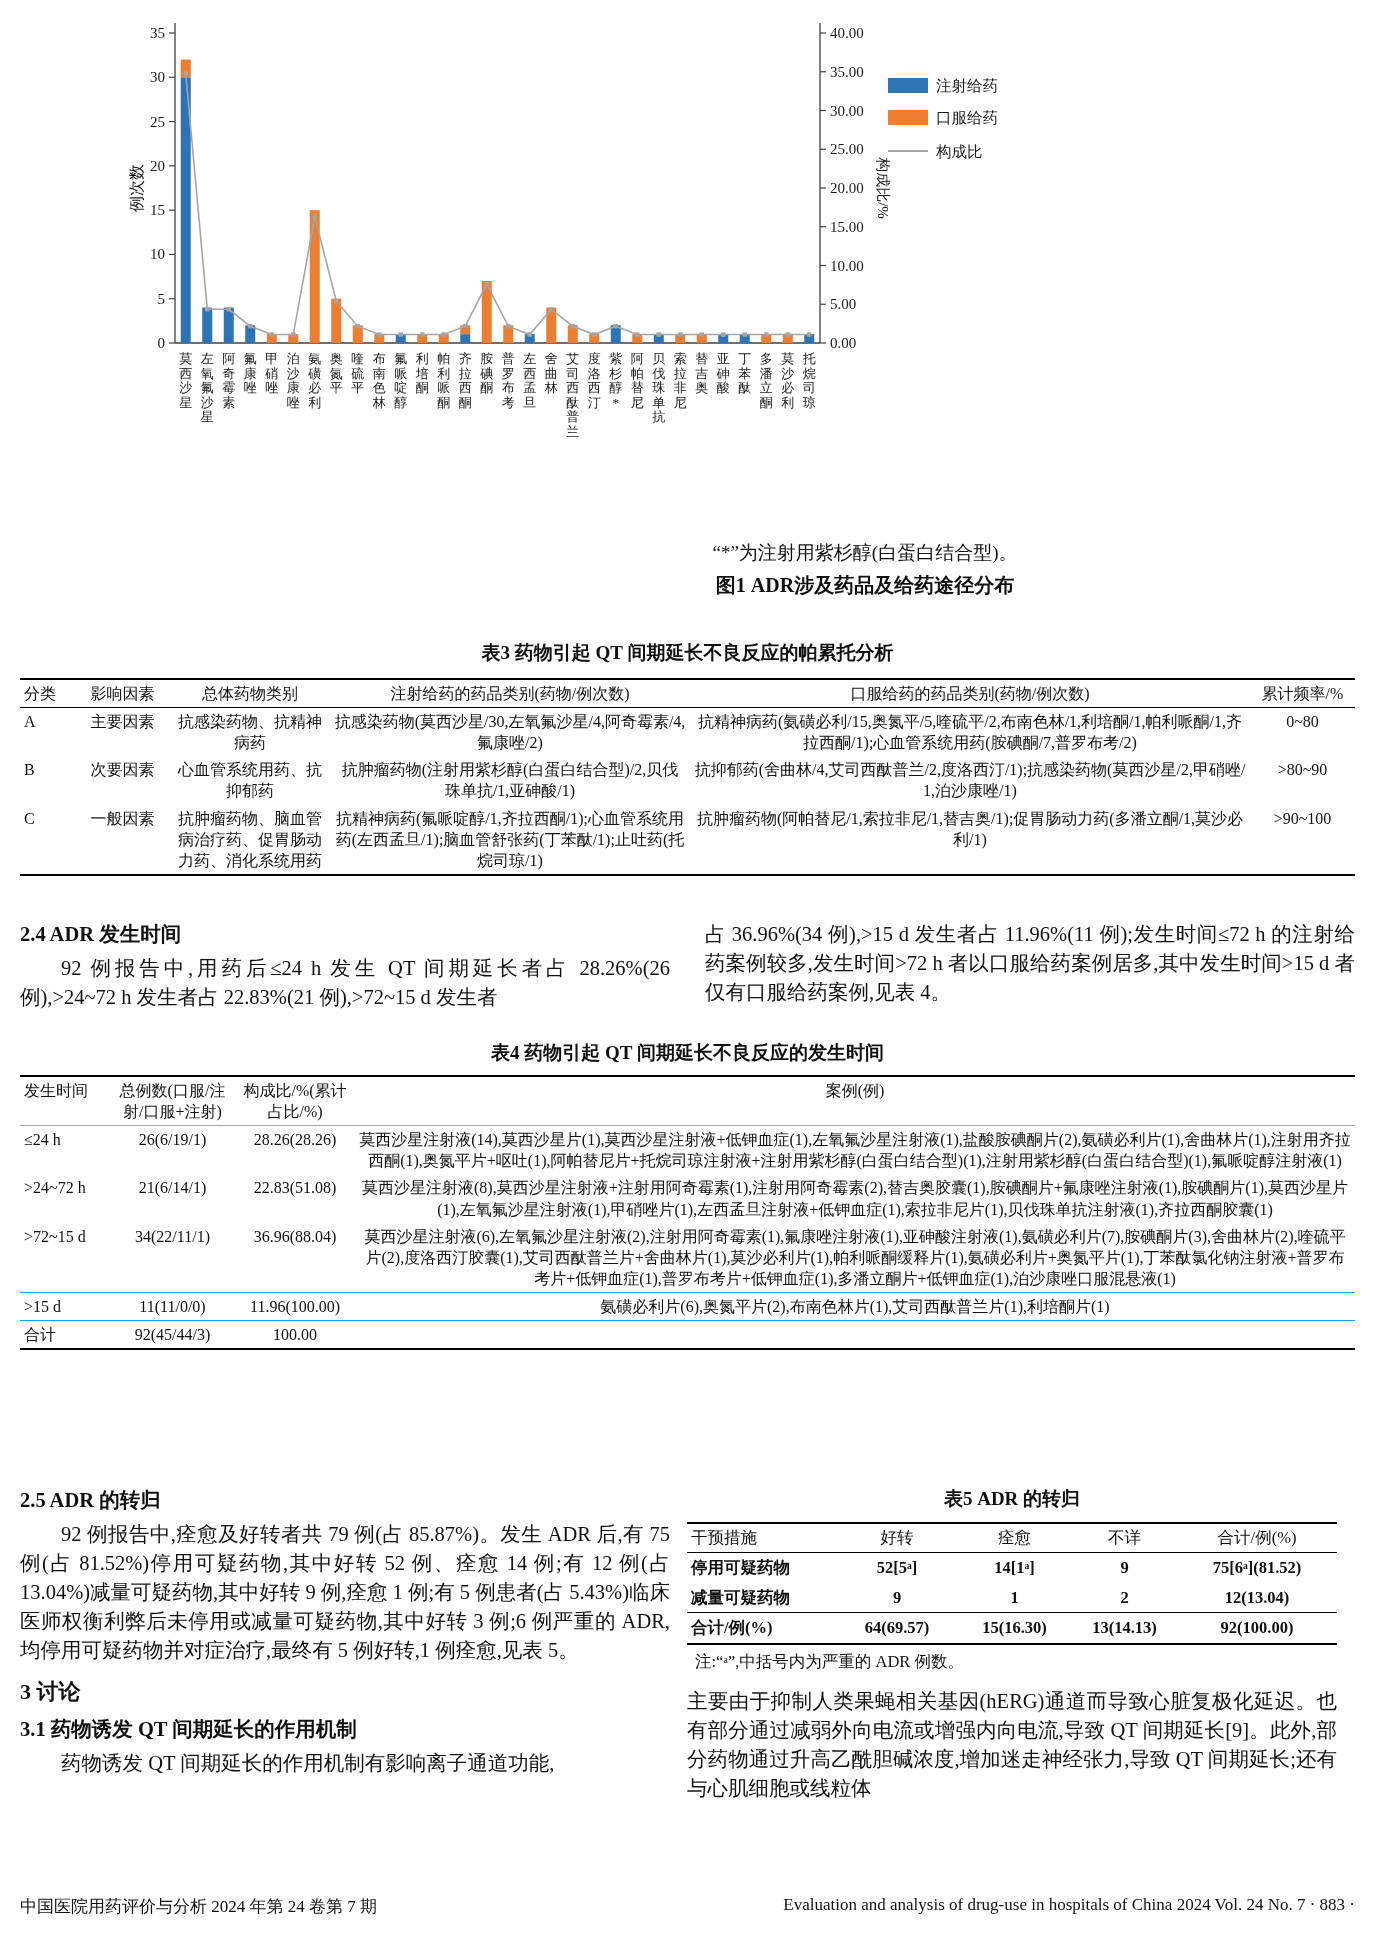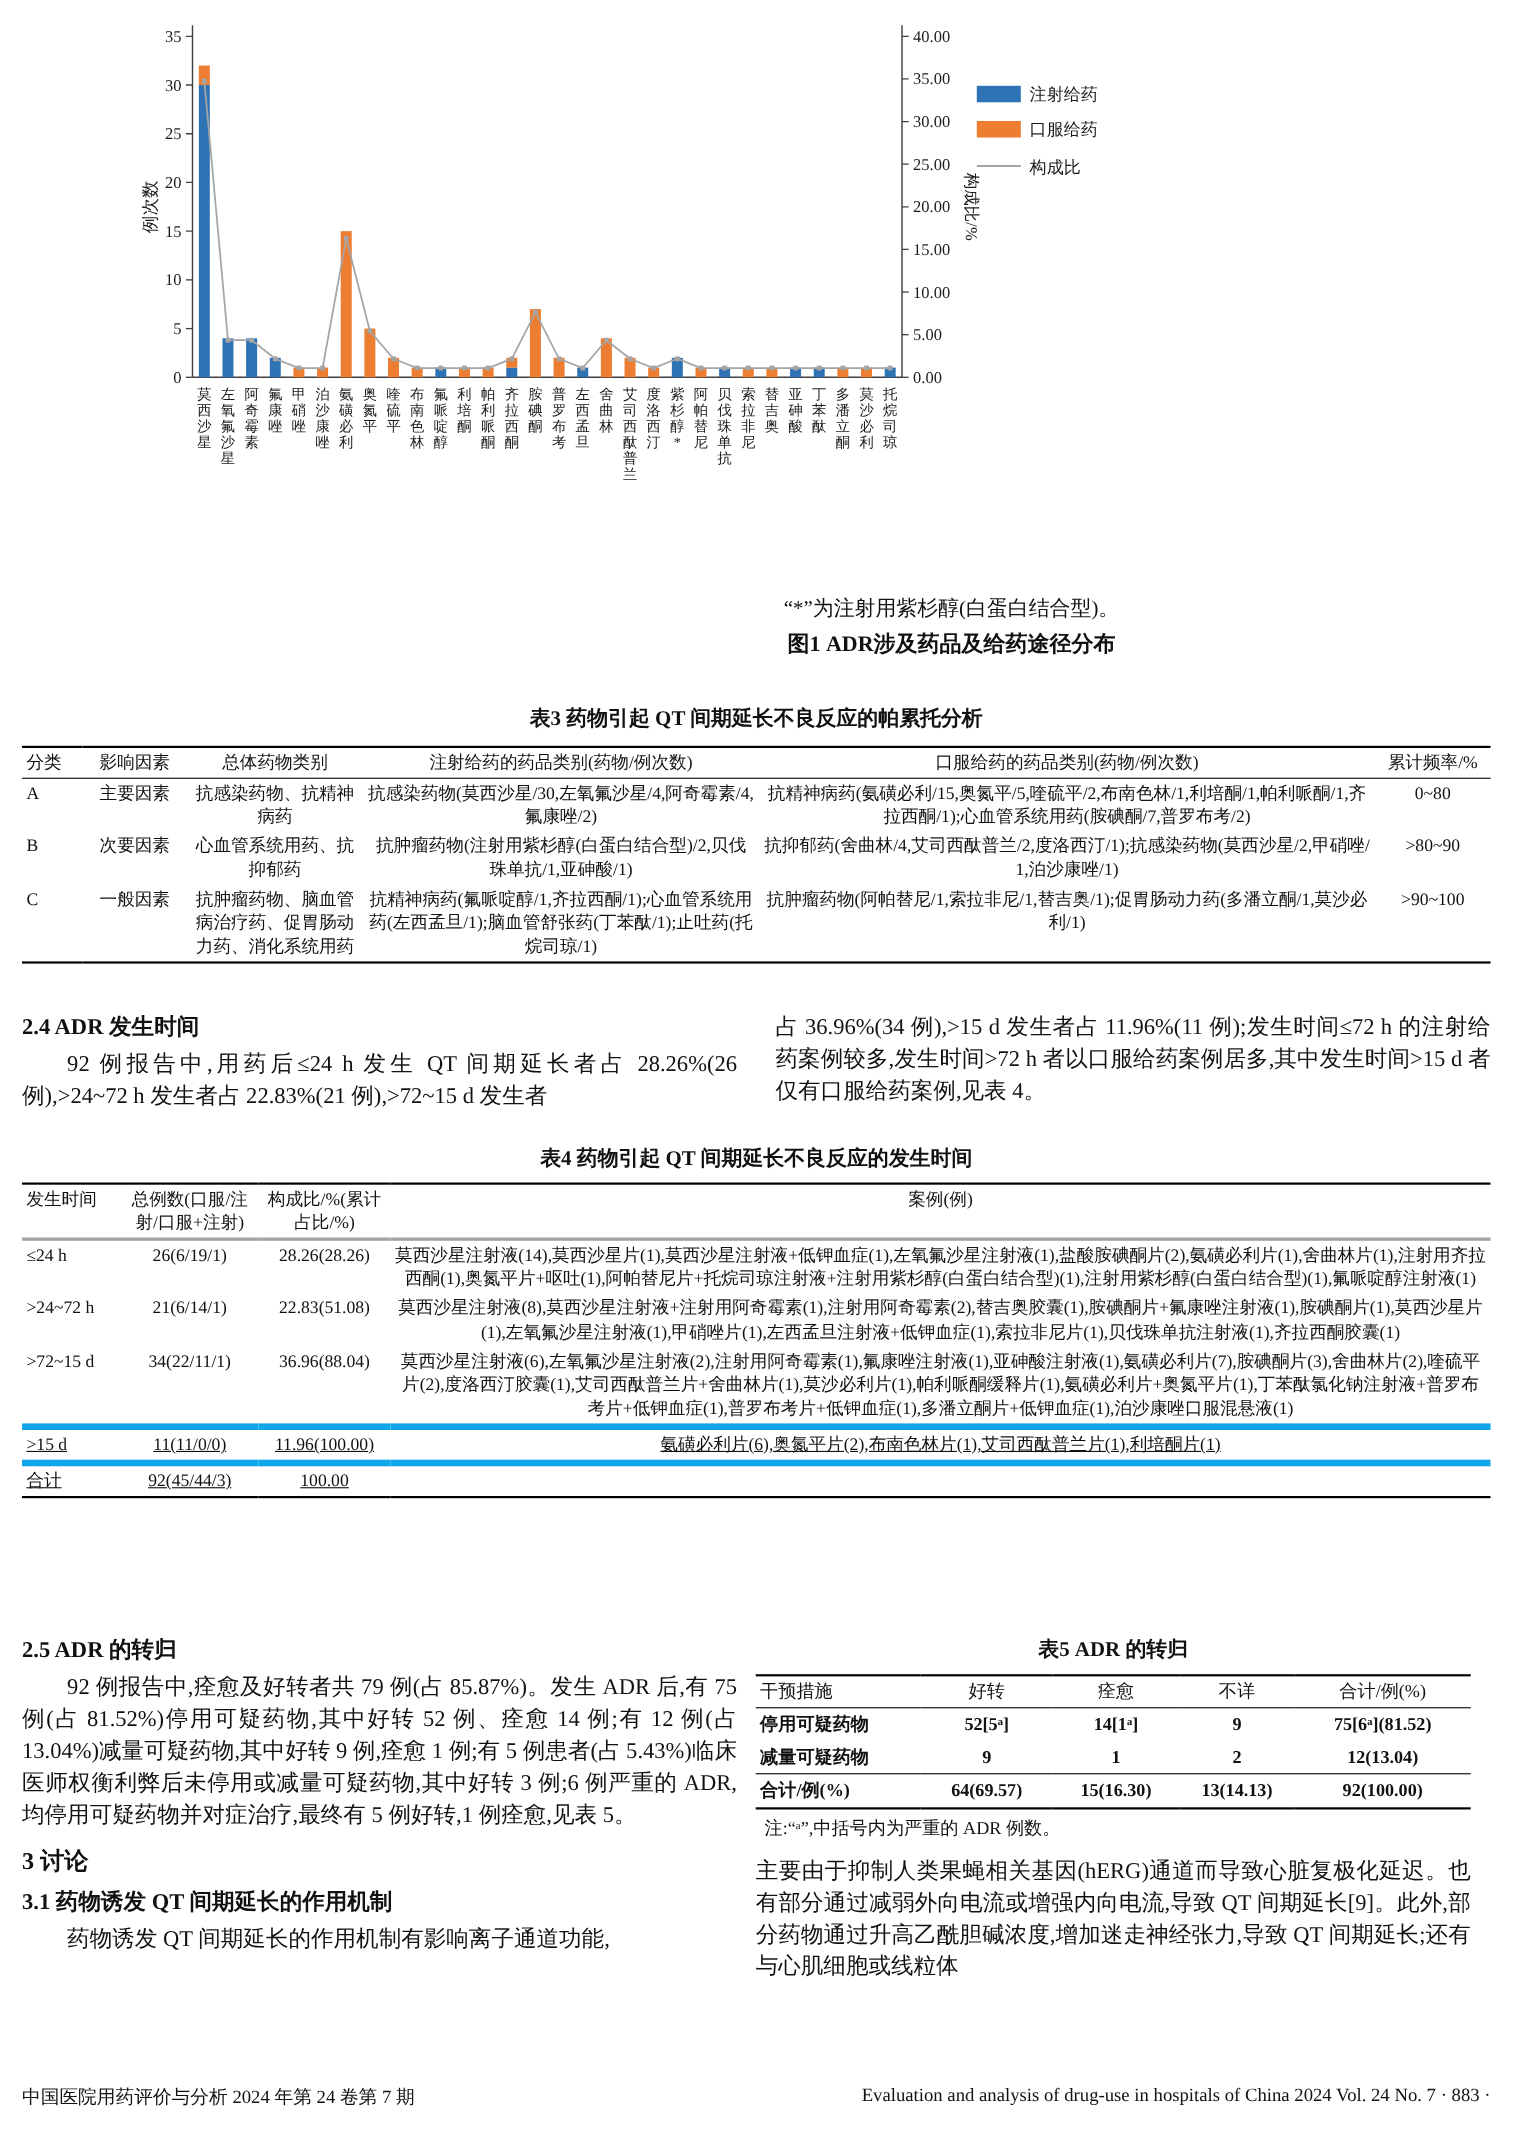--- a/index.html
+++ b/index.html
@@ -12,22 +12,22 @@
   .fig-title{top:572px;left:355px;width:1020px;font-size:20px;font-weight:bold;}
   .tbl-title{font-size:19px;font-weight:bold;width:1335px;left:20px;}
   table{border-collapse:collapse;table-layout:fixed;width:1335px;}
   th,td{font-weight:normal;font-size:16px;line-height:1.32;padding:3px 4px;vertical-align:top;
         text-align:center;word-break:break-all;}
   .t3{position:absolute;top:678px;left:20px;}
   .t3 table{border-top:2px solid #000;border-bottom:2px solid #000;}
   .t3 thead th{border-bottom:1px solid #000;}
   .t4{position:absolute;top:1075px;left:20px;}
   .t4 table{border-top:2px solid #000;border-bottom:2.5px solid #000;}
-  .t4 thead th{border-bottom:3px solid #a3a3a3;}
-  .t4 tr.ruled td{border-top:6px solid #0ea5e9;text-decoration:underline;}
+  .t4 thead th{border-bottom:1px solid #a3a3a3;}
+  .t4 tr.ruled td{border-top:1px solid #0ea5e9;}
   .col1l{text-align:left;}
   .twocol{position:absolute;left:20px;width:1335px;display:flex;gap:35px;}
   .col{width:650px;}
   .bodytext{font-size:20.5px;line-height:1.42;text-align:justify;margin:0;}
   .indent{text-indent:2em;}
   h3.sec{font-size:20.5px;font-weight:bold;margin:0 0 5px 0;line-height:1.4;}
   h2.sec{font-size:22px;font-weight:bold;margin:12px 0 8px 0;line-height:1.35;}
   .sec24{top:920px;}
   .sec25{top:1486px;gap:17px;}
   .t5wrap{width:650px;}

